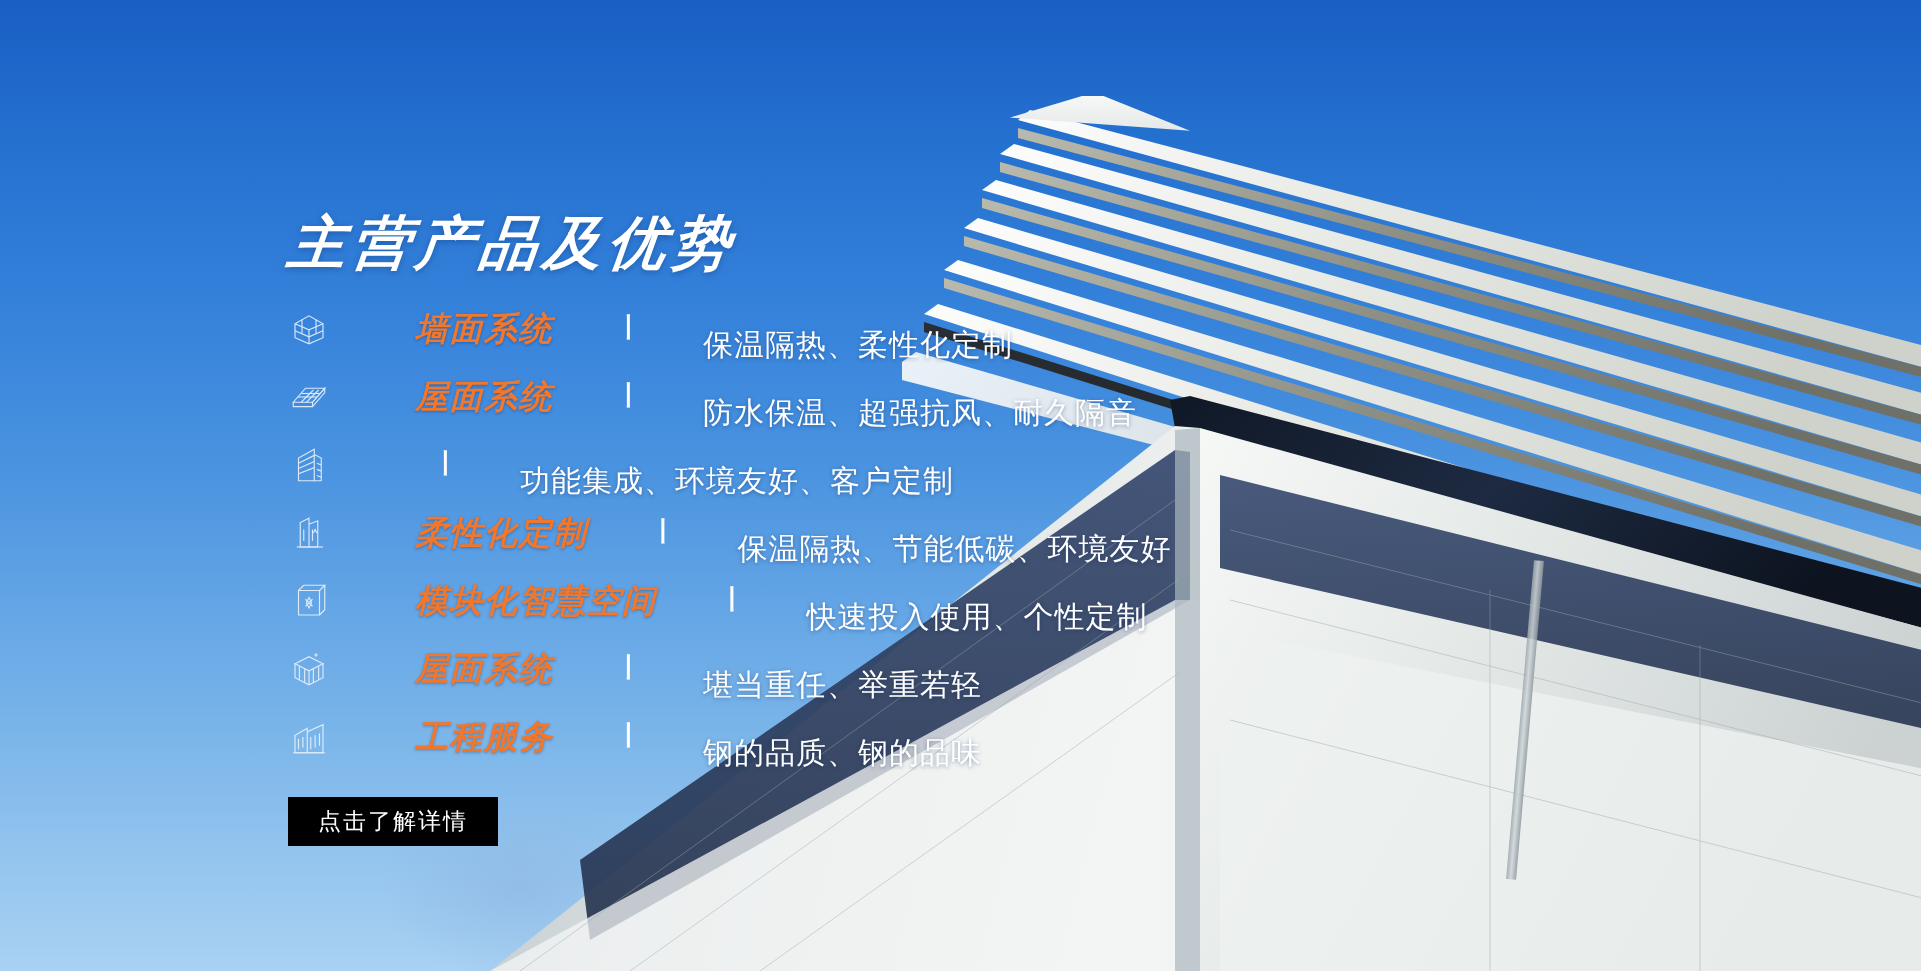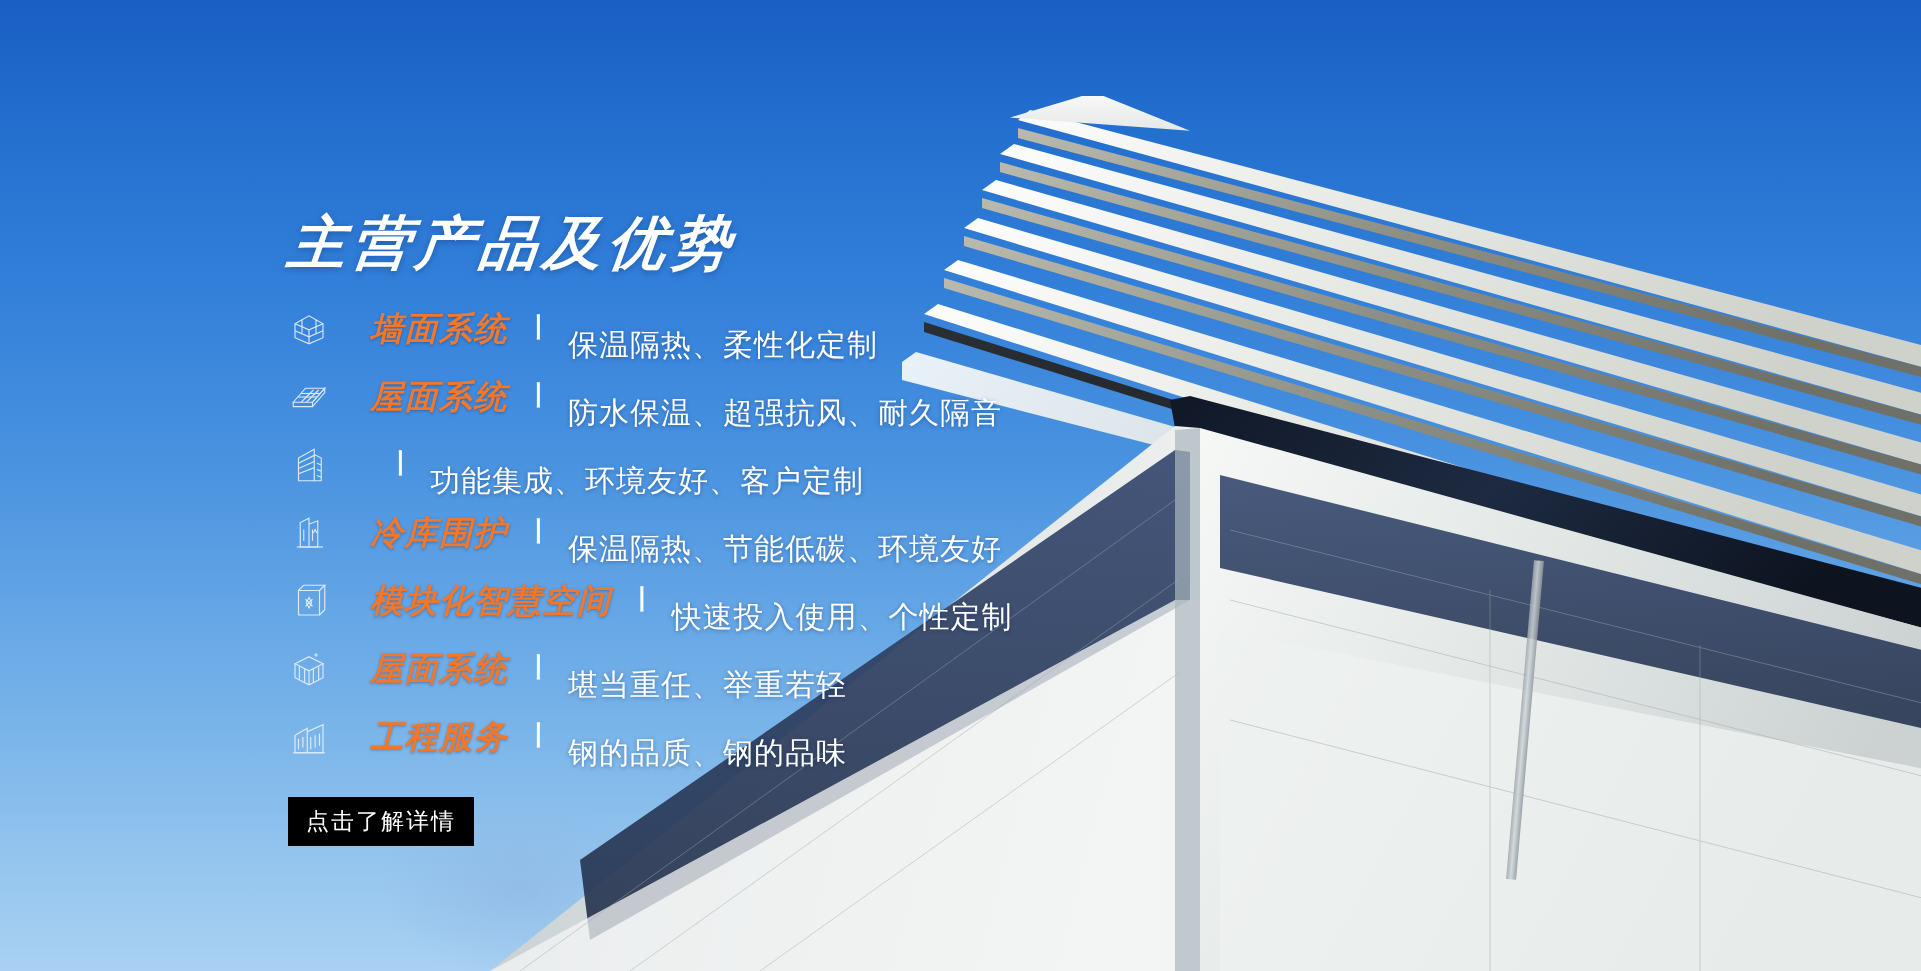--- a/index.html
+++ b/index.html
@@ -70,20 +70,21 @@
     transform:skewX(-6deg);
     text-shadow:0 2px 6px rgba(0,40,100,.35);
     white-space:nowrap;
   }
 
   .list { position:absolute; left:288px; top:300px; width:1060px; }
   .row {
     display:flex; align-items:center;
     height:58px; margin-bottom:10px;
     white-space:nowrap;
+    gap:45px;
   }
   .row .ic {
     width:42px; height:42px; flex:0 0 42px;
     margin-right:40px;
     opacity:.92;
   }
   .row .ic svg { display:block; width:42px; height:42px; }
   .cat {
     color:#f0772b; font-size:33px; font-weight:700;
     letter-spacing:1.5px; font-style:italic;
@@ -98,21 +99,21 @@
   .desc {
     color:#ffffff; font-size:30px; letter-spacing:1px;
     text-shadow:0 1px 4px rgba(0,30,80,.40);
     margin-top:32px;
   }
 
   .cta {
     position:absolute; left:288px; top:797px;
     background:#000000; color:#ffffff;
     font-size:23px; letter-spacing:2px;
-    padding:13px 18px;
+    padding:13px 30px;
     border:0; cursor:pointer;
     line-height:1;
   }
 </style>
 </head>
 <body>
 
 <div id="stage">
 
   <div id="photo">
@@ -266,21 +267,21 @@
         <span class="ic">
           <svg viewBox="0 0 48 48" fill="none" stroke="#e8f1fb" stroke-width="1.3">
             <path d="M14 40 L14 12 L24 7 L24 40 Z"></path>
             <path d="M24 14 L34 10 L34 40 L24 40"></path>
             <path d="M18 20 L18 33"></path>
             <path d="M28 20 L28 33"></path>
             <path d="M10 40 L40 40"></path>
             <path d="M29 24 L31 20 L33 24"></path>
           </svg>
         </span>
-        <span class="cat">冷库围护</span>
+        <span class="cat">柔性化定制</span>
         <span class="sep">丨</span>
         <span class="desc">保温隔热、节能低碳、环境友好</span>
       </div>
 
       <div class="row">
         <span class="ic">
           <svg viewBox="0 0 48 48" fill="none" stroke="#e8f1fb" stroke-width="1.3">
             <path d="M12 12 L36 12 L36 40 L12 40 Z"></path>
             <path d="M12 12 L18 6 L42 6 L36 12"></path>
             <path d="M36 40 L42 34 L42 6"></path>

